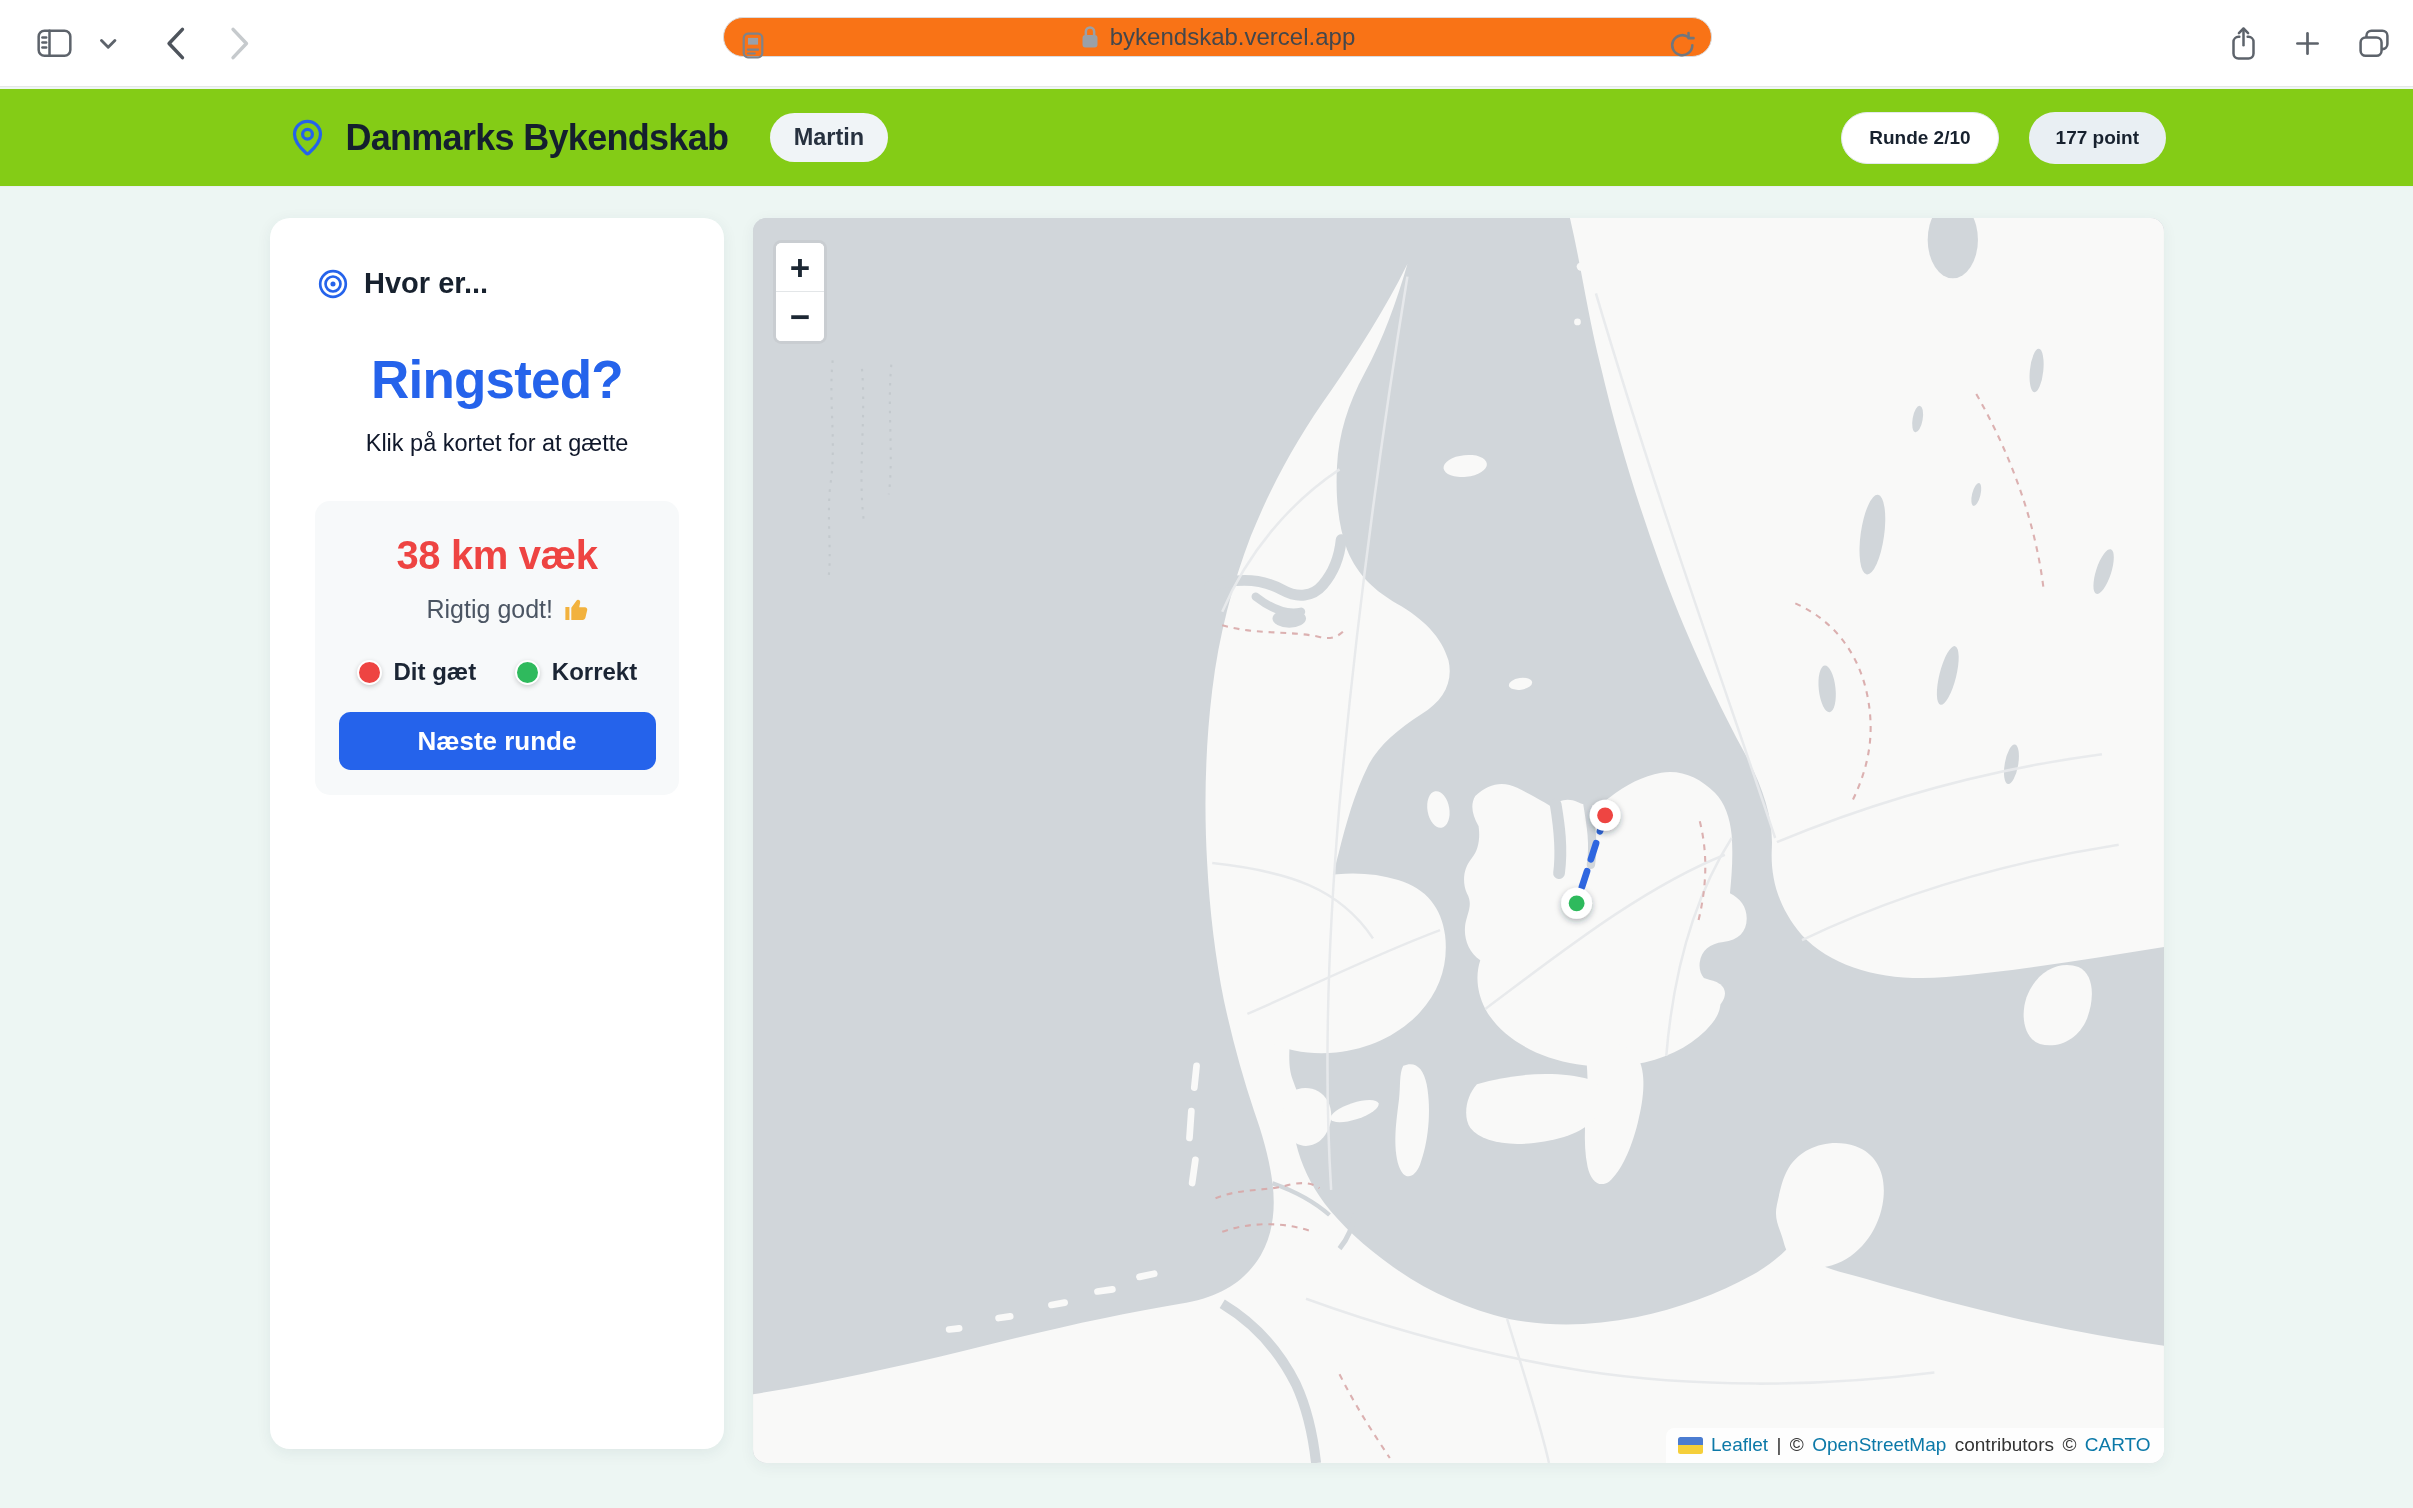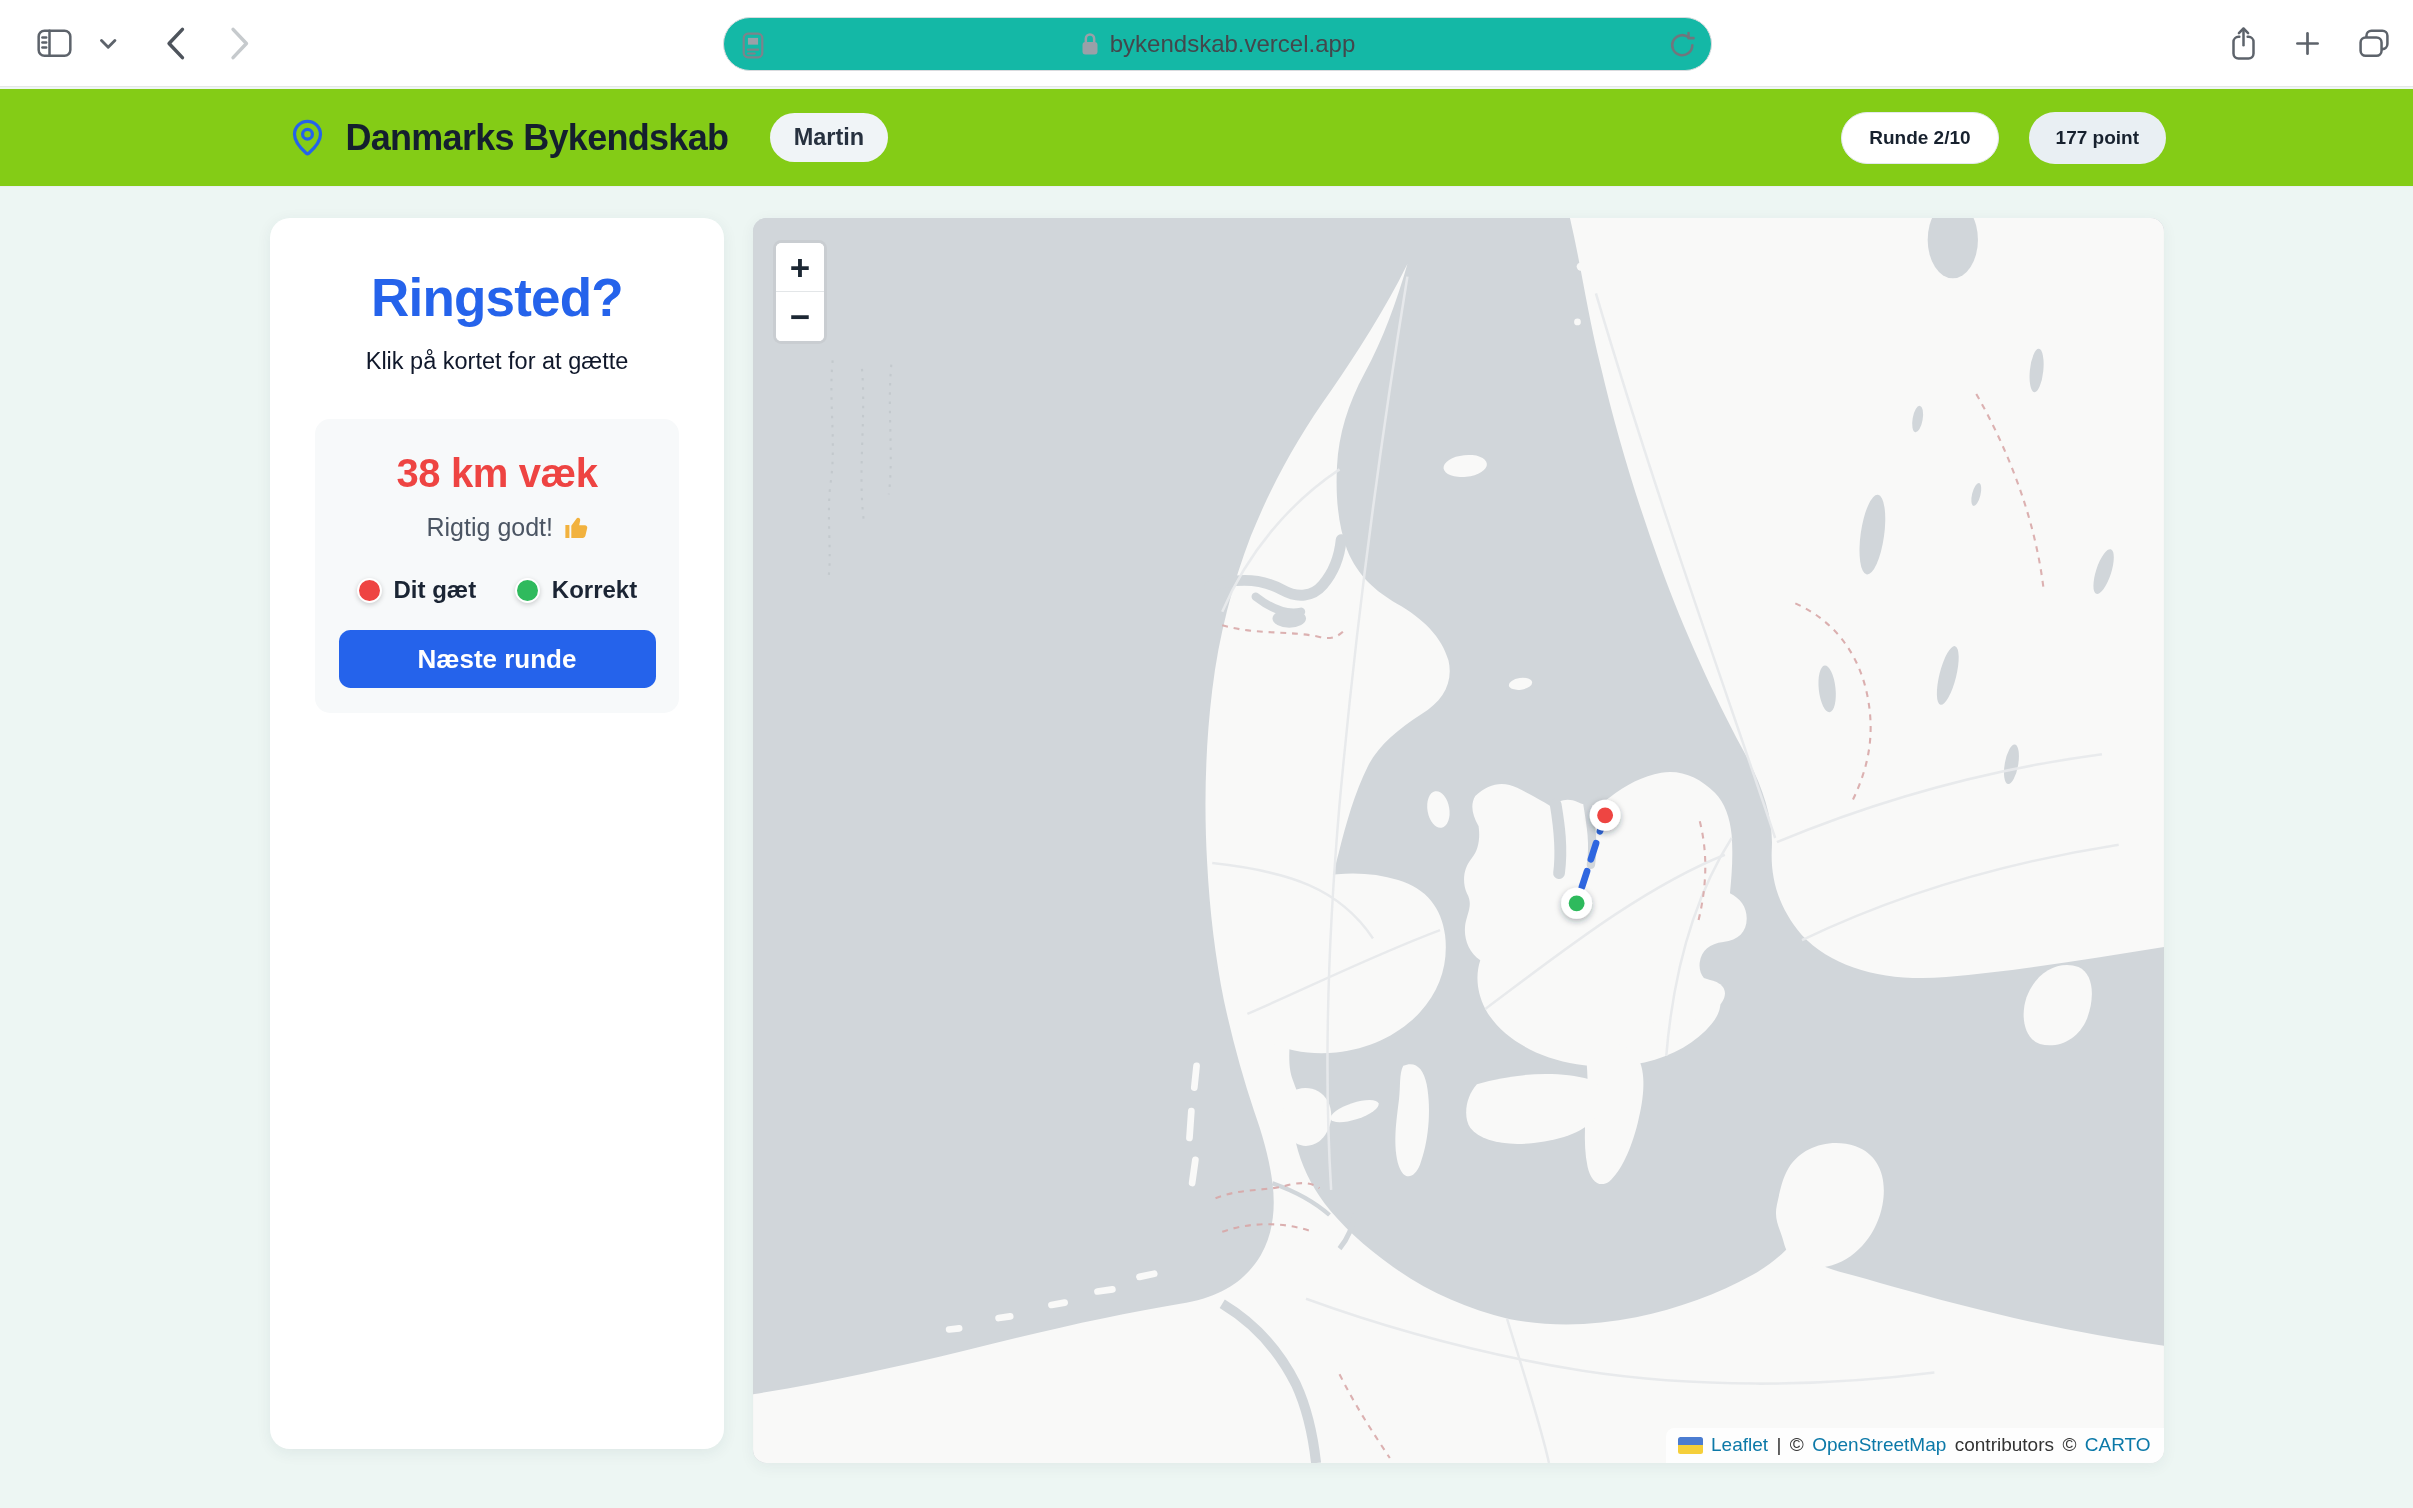--- a/index.html
+++ b/index.html
@@ -5,21 +5,21 @@
   * { margin:0; padding:0; box-sizing:border-box; }
   html,body { width:2413px; height:1508px; overflow:hidden; background:#edf6f3;
               font-family:"Liberation Sans","DejaVu Sans",sans-serif; }
 
   
   .chrome { position:absolute; left:0; top:0; width:2413px; height:87px; background:#fff;
             border-bottom:1.7px solid #e6e6e6; }
   .nav-left { position:absolute; left:37px; top:0; height:87px; display:flex; align-items:center; gap:27px; }
   .nav-right { position:absolute; right:23.5px; top:0; height:87px; display:flex; align-items:center; gap:37px; }
   .tbtn { display:flex; align-items:center; justify-content:center; background:none; border:none; cursor:pointer; }
-  .url-bar { position:absolute; left:723px; top:17px; width:989px; height:54px; background:#14b8a6;
+  .url-bar { position:absolute; left:723px; top:17px; width:989px; height:40px; background:#f97316;
              border:1.7px solid #d9dbde; border-radius:27px; display:flex; align-items:center;justify-content:flex-end; }
   .url-page-icon { position:absolute; left:18.4px; top:14.2px; }
   .url-center { margin:0 auto; display:flex; align-items:center; gap:10px; }
   .url-text { font-size:24px; color:#43474c; }
   .url-reload { position:absolute; right:15px; top:12.6px; }
 
   
   .app-header { position:absolute; left:0; top:89px; width:2413px; height:98px; background:#84cc16;
                 border-bottom:1.7px solid #e9eef1; display:flex; align-items:center;
                 padding:0 247px 0 288px; }
@@ -184,20 +184,30 @@
     </span>
     <span class="app-title">Danmarks Bykendskab</span>
     <span class="player-badge">Martin</span>
   </div>
   <div class="header-spacer"></div>
   <span class="pill pill-round">Runde 2/10</span>
   <span class="pill pill-score">177 point</span>
 </div>
 
 <aside class="panel">
+  <div class="prompt-row">
+    <span>
+      <svg width="32" height="32" viewBox="0 0 24 24" fill="none" stroke="#2563eb" stroke-width="2">
+        <circle cx="12" cy="12" r="9.6"></circle>
+        <circle cx="12" cy="12" r="5.6"></circle>
+        <circle cx="12" cy="12" r="1.9" fill="#2563eb" stroke="none"></circle>
+      </svg>
+    </span>
+    <span class="prompt-label">Hvor er...</span>
+  </div>
 
   <h2 class="city-question">Ringsted?</h2>
   <p class="map-hint">Klik på kortet for at gætte</p>
 
   <div class="result-card">
     <div class="distance-text">38 km væk</div>
     <div class="feedback-row">
       <span class="feedback-text">Rigtig godt!</span>
       <span>
         <svg width="28.5" height="28.5" viewBox="0 0 24 24">

